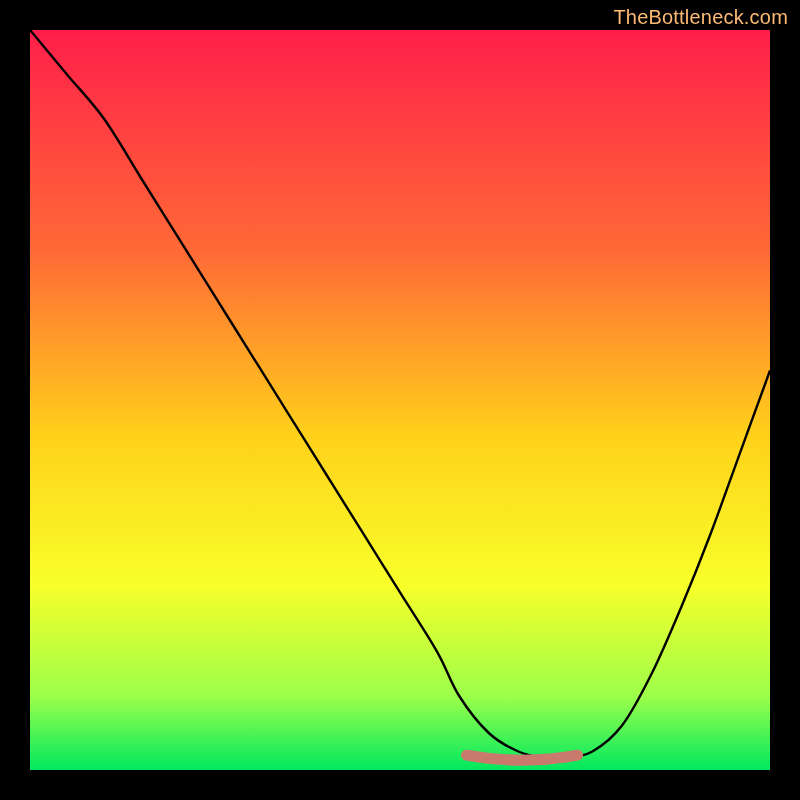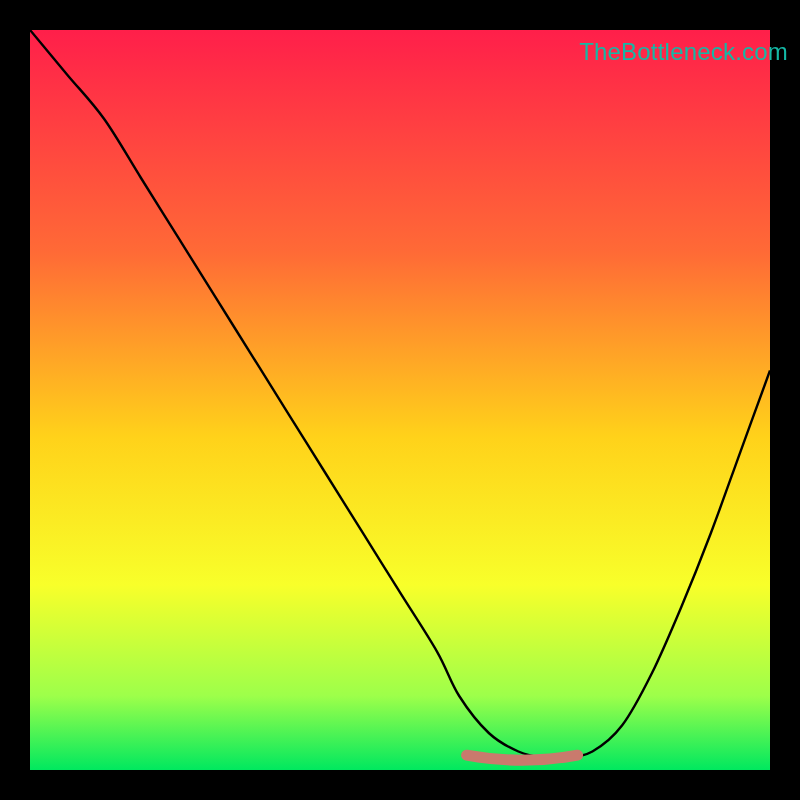--- a/index.html
+++ b/index.html
@@ -38,24 +38,23 @@
     left: 0;
     top: 0;
     width: 740px;
     height: 740px;
   }
   .watermark {
     position: absolute;
     top: 6px;
     right: 12px;
     font-family: Arial, Helvetica, sans-serif;
-    font-size: 24px;
-    color: #14b8a6;
+    font-size: 20px;
+    color: #fdba74;
     letter-spacing: 0.2px;
-    margin-top: 32px;
   }
 </style>
 </head>
 <body>
 
 <div class="frame">
   <div class="plot">
     <svg class="gradient" viewBox="0 0 740 740" preserveAspectRatio="none">
       <defs>
         <linearGradient id="bg" x1="0" y1="0" x2="0" y2="1">

